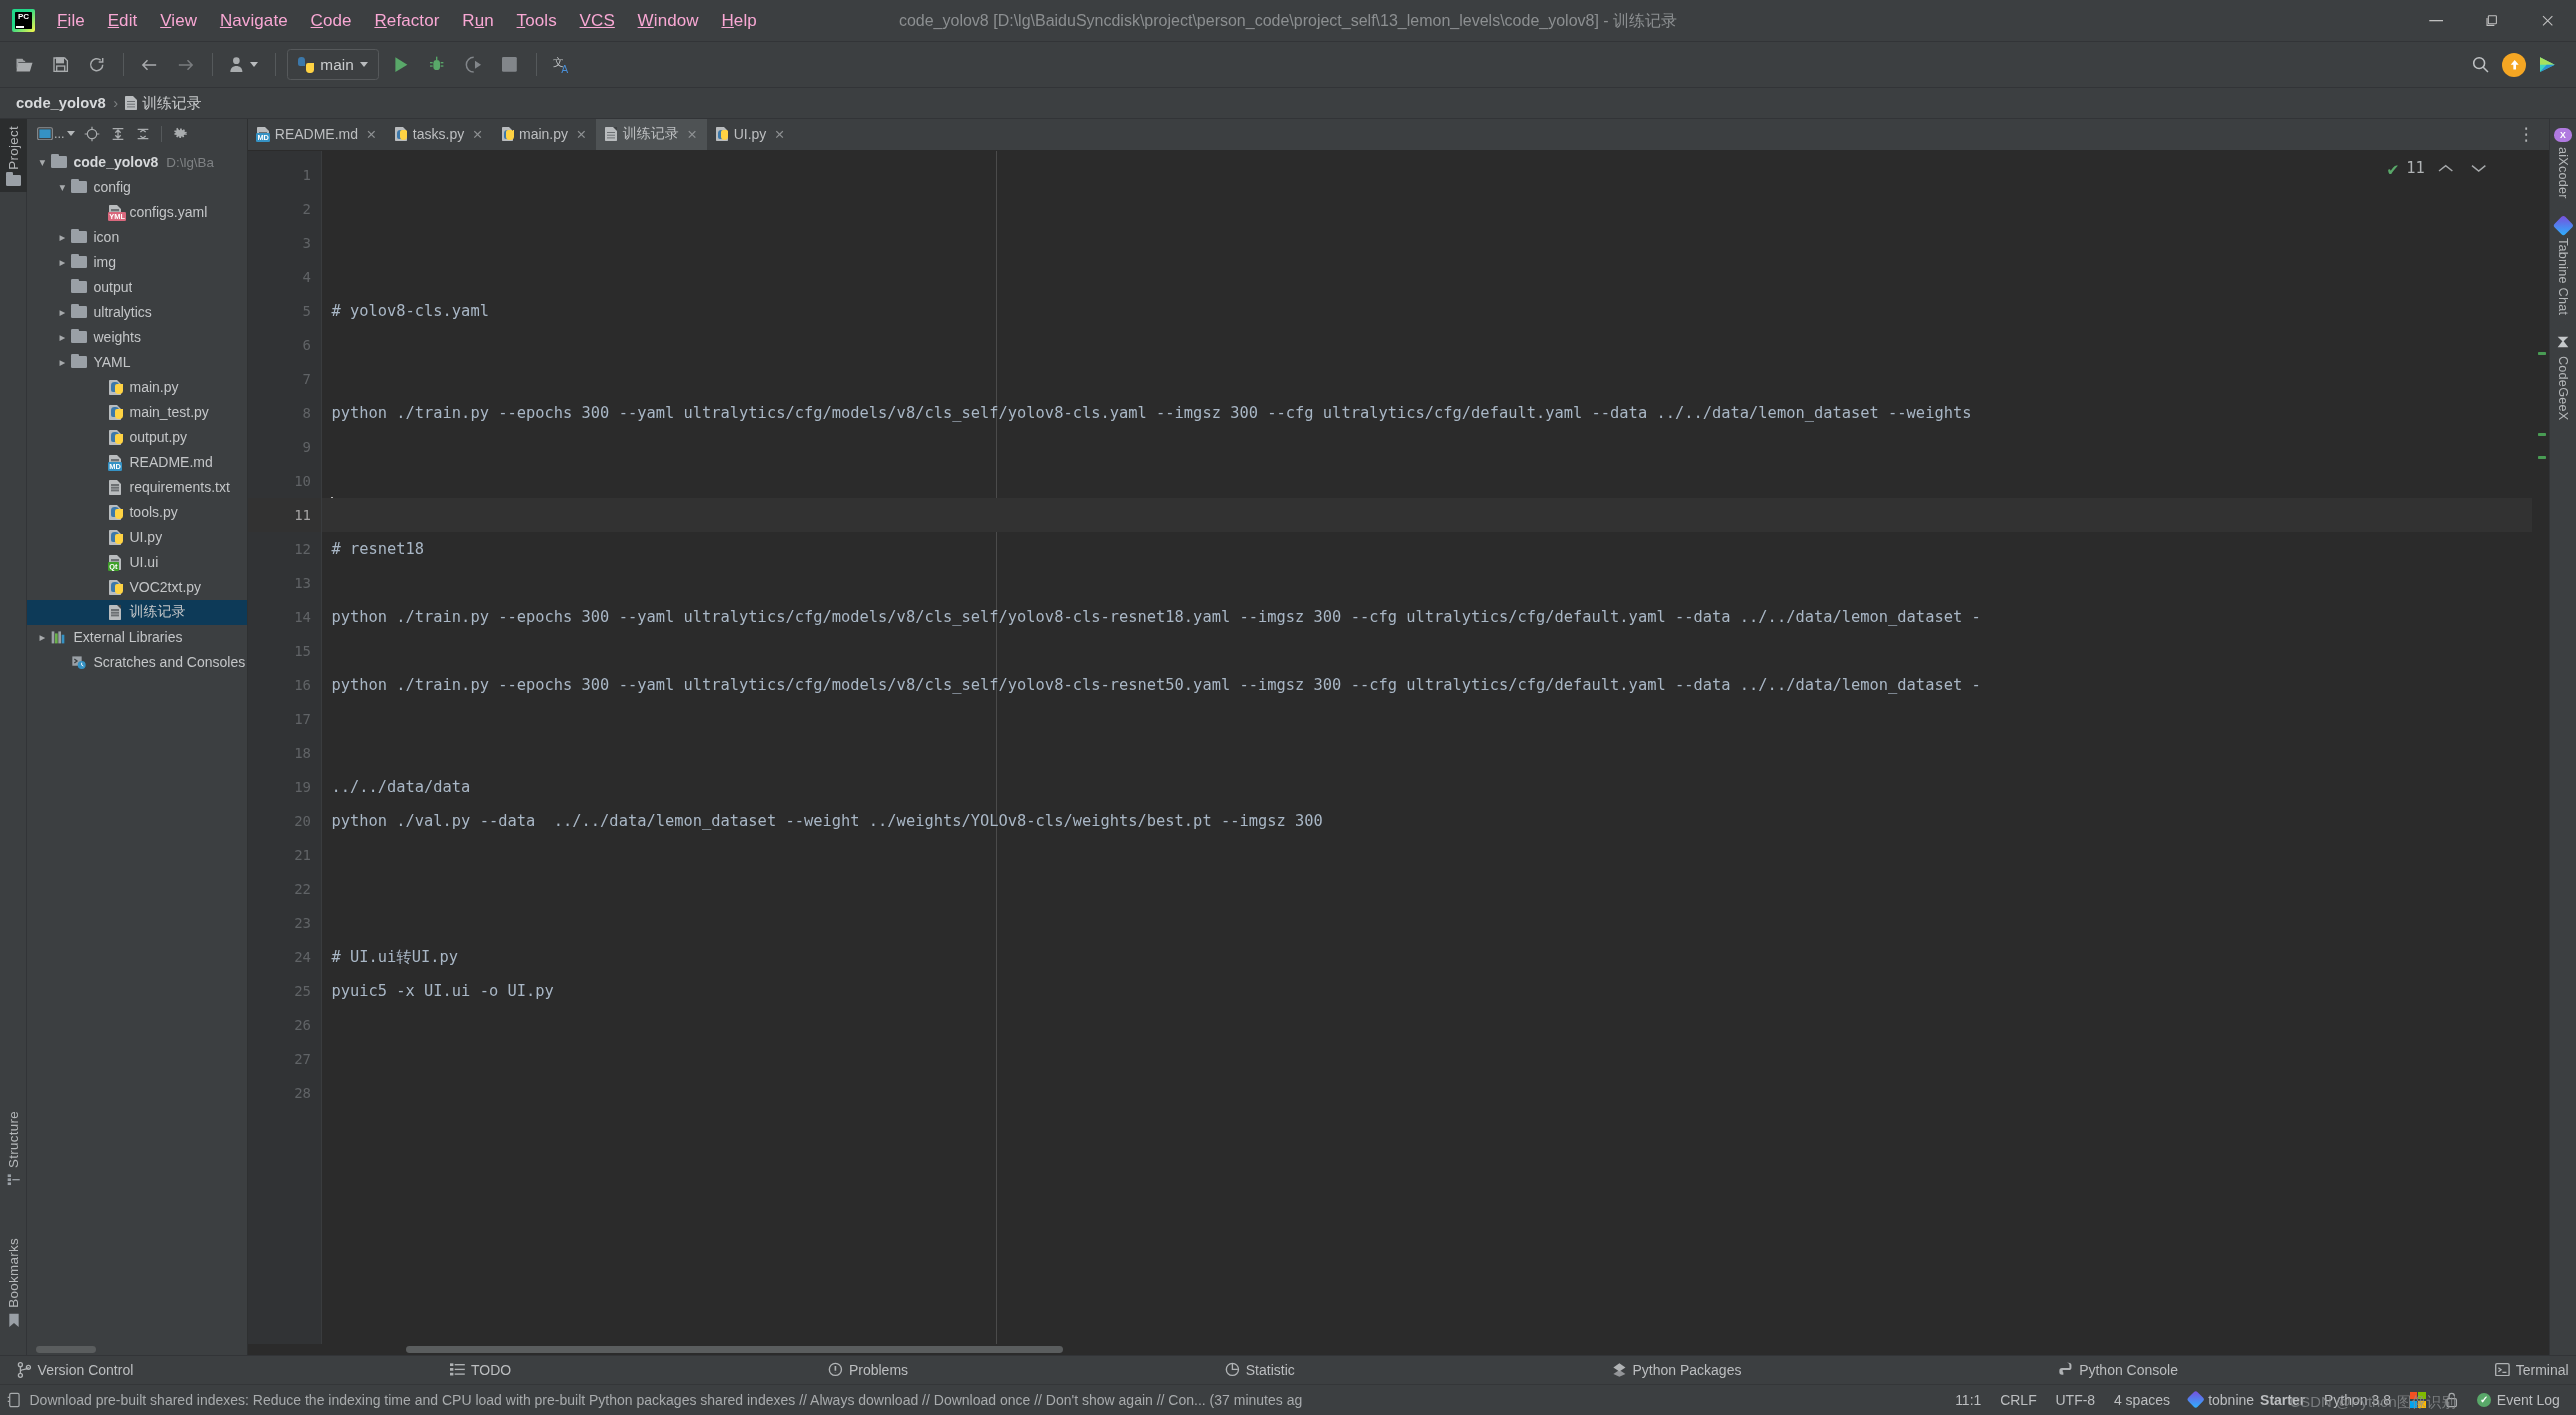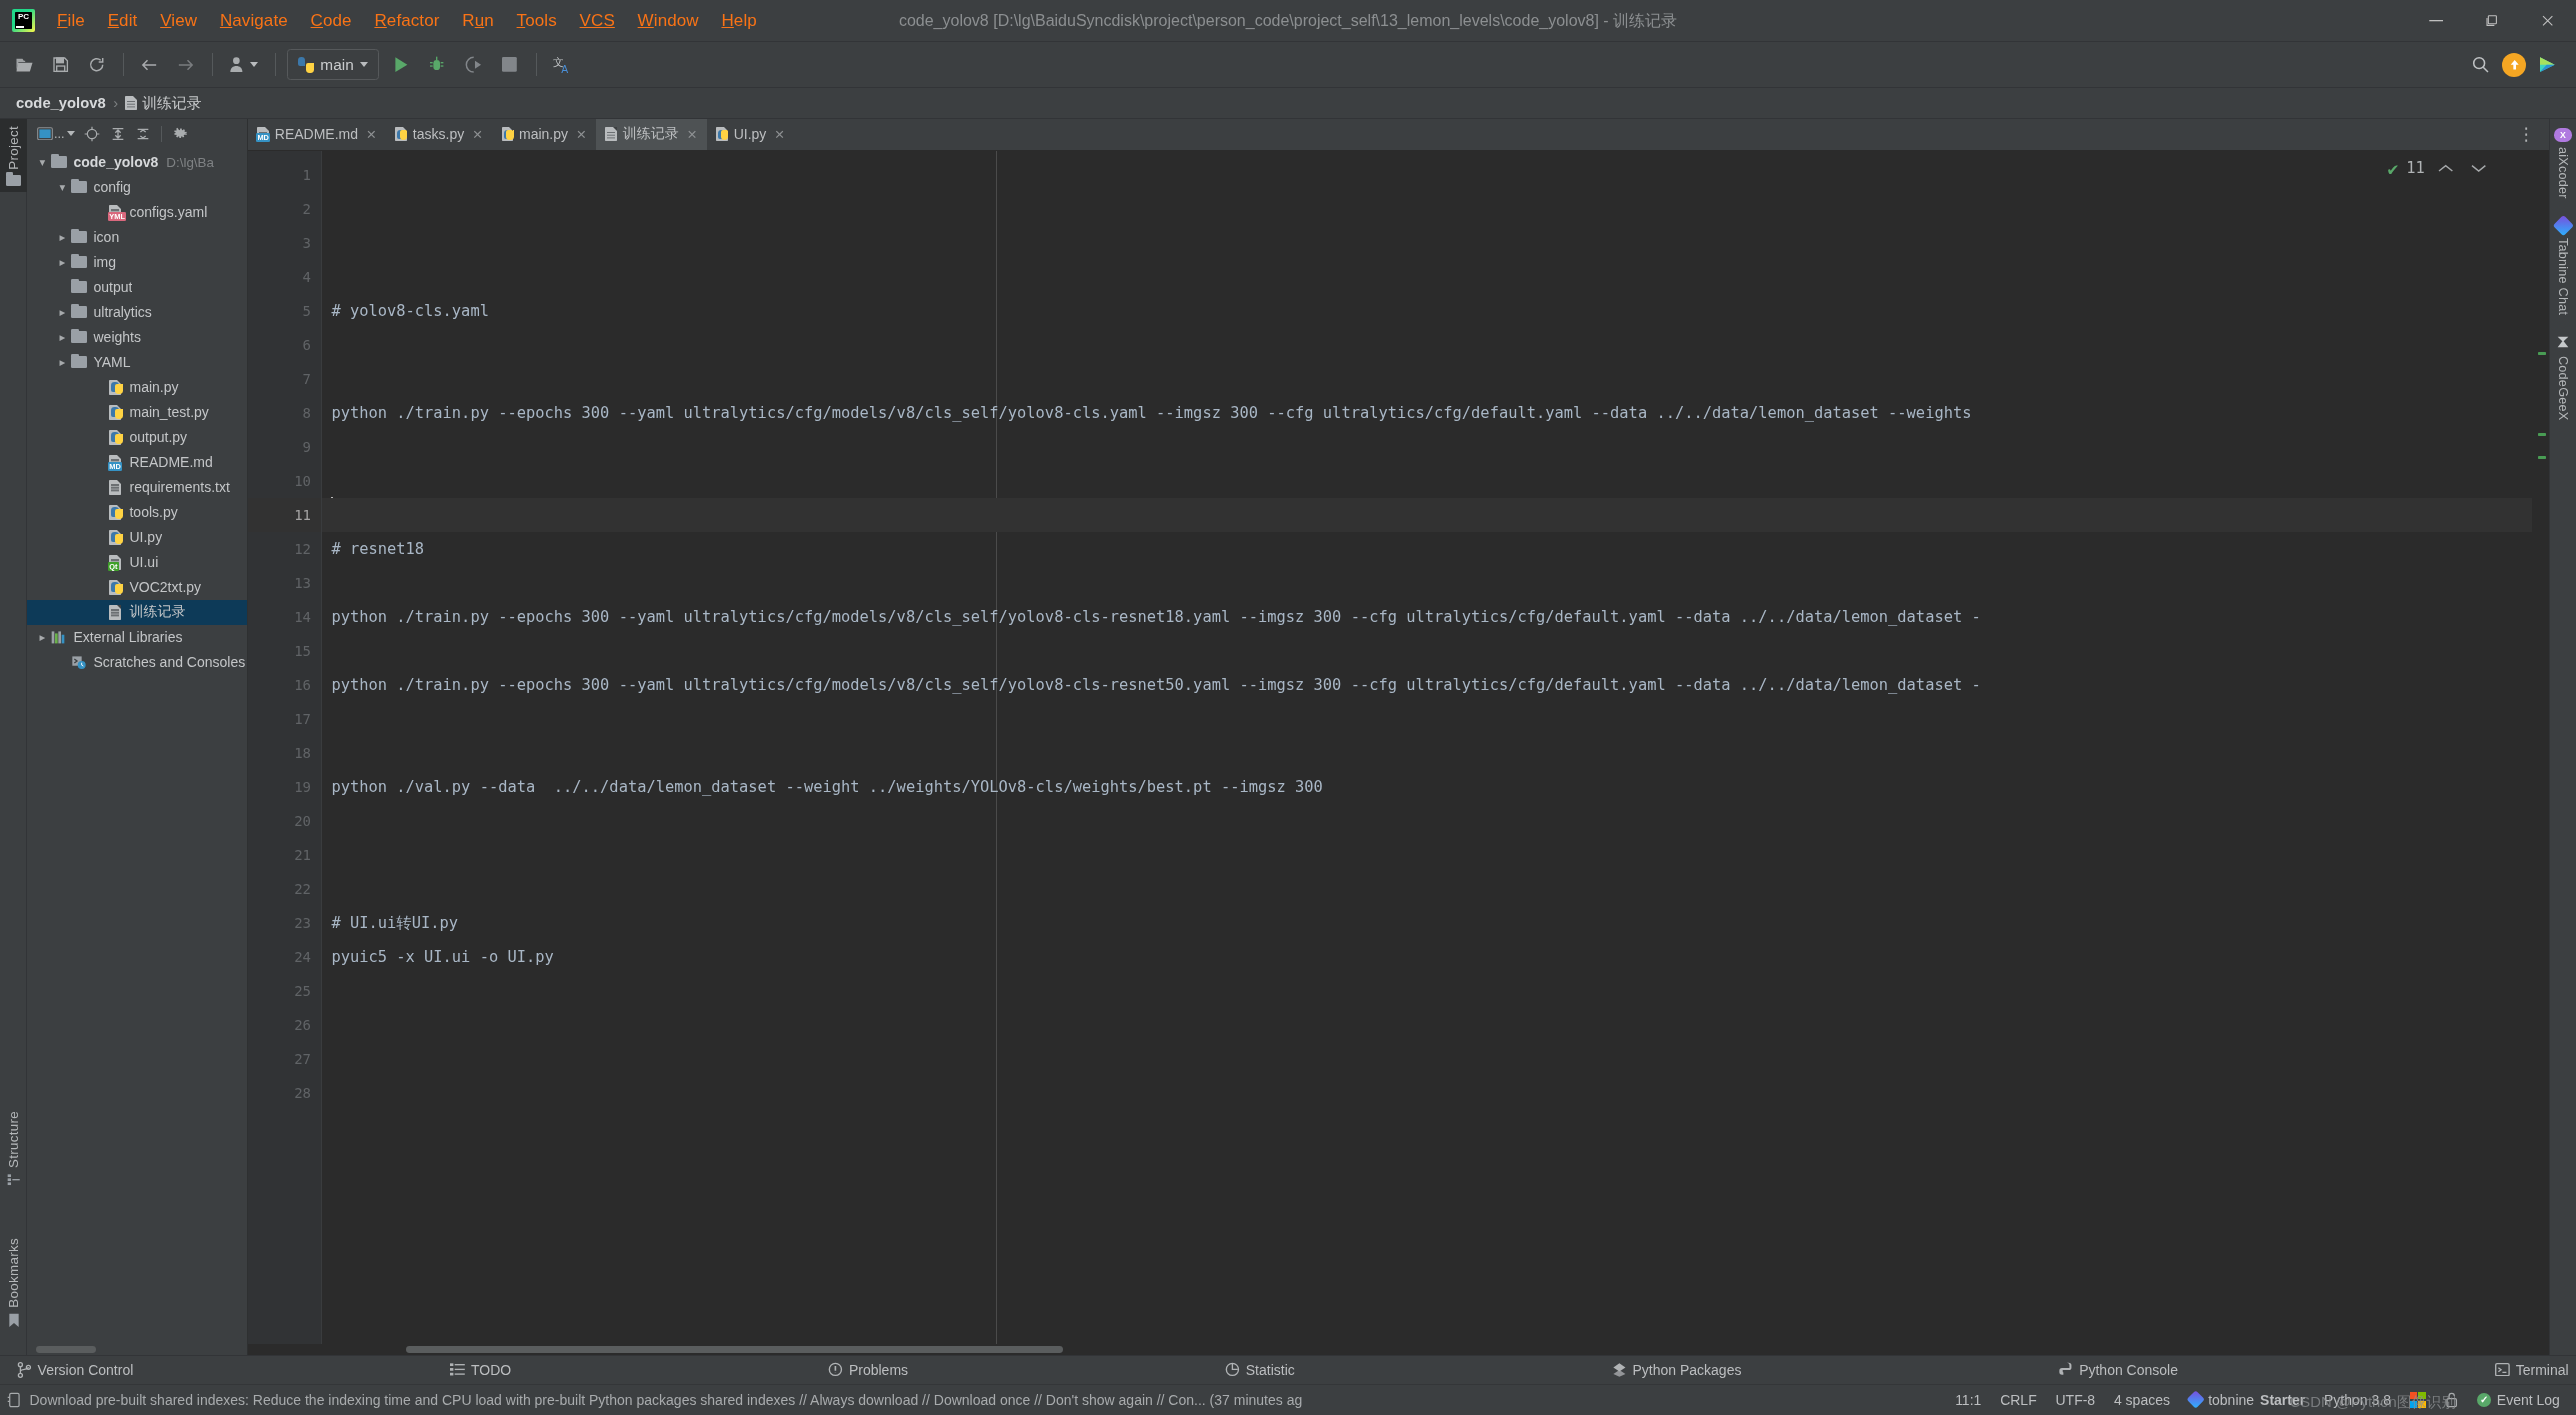--- a/index.html
+++ b/index.html
@@ -25,21 +25,21 @@
   }
   .pc-logo .inner{
     position:absolute; inset:2.7px; background:#000; border-radius:0.7px;
     display:flex;align-items:flex-start;justify-content:center;
     font-size:8px; color:#fff; font-weight:bold; line-height:1;
     padding-top:1.3px;
   }
   .pc-logo .bar{ position:absolute; left:4px; bottom:4px; width:8px;height:2px;background:#fff;}
   .menu-items{ display:flex; align-items:center; }
   .menu-item{
-    font-size:17px; color:#f97316; padding:4px 11.4px; cursor:default;
+    font-size:17px; color:#f9a8d4; padding:4px 11.4px; cursor:default;
     white-space:nowrap; letter-spacing:0.1px;
   }
   .menu-item u{ text-decoration:underline; }
   .win-title{
     position:absolute; left:0; right:0; top:0; height:42px;
     display:flex; align-items:center; justify-content:center;
     font-size:16px; color:#8c8f91; pointer-events:none; white-space:nowrap;
   }
   .win-buttons{ position:absolute; right:0; top:0; height:42px; display:flex; align-items:center; }
   .win-btn{
@@ -807,20 +807,21 @@
           <div class="cline"></div>
           <div class="cline"></div>
           <div class="cline cur"></div>
           <div class="cline"># resnet18</div>
           <div class="cline"></div>
           <div class="cline">python ./train.py --epochs 300 --yaml ultralytics/cfg/models/v8/cls_self/yolov8-cls-resnet18.yaml --imgsz 300 --cfg ultralytics/cfg/default.yaml --data ../../data/lemon_dataset -</div>
           <div class="cline"></div>
           <div class="cline">python ./train.py --epochs 300 --yaml ultralytics/cfg/models/v8/cls_self/yolov8-cls-resnet50.yaml --imgsz 300 --cfg ultralytics/cfg/default.yaml --data ../../data/lemon_dataset -</div>
           <div class="cline"></div>
           <div class="cline"></div>
+          <div class="cline">../../data/data</div>
           <div class="cline">python ./val.py --data  ../../data/lemon_dataset --weight ../weights/YOLOv8-cls/weights/best.pt --imgsz 300</div>
           <div class="cline"></div>
           <div class="cline"></div>
           <div class="cline"></div>
           <div class="cline"># UI.ui转UI.py</div>
           <div class="cline">pyuic5 -x UI.ui -o UI.py</div>
           <div class="cline"></div>
           <div class="cline"></div>
 
           <div class="inspect">

